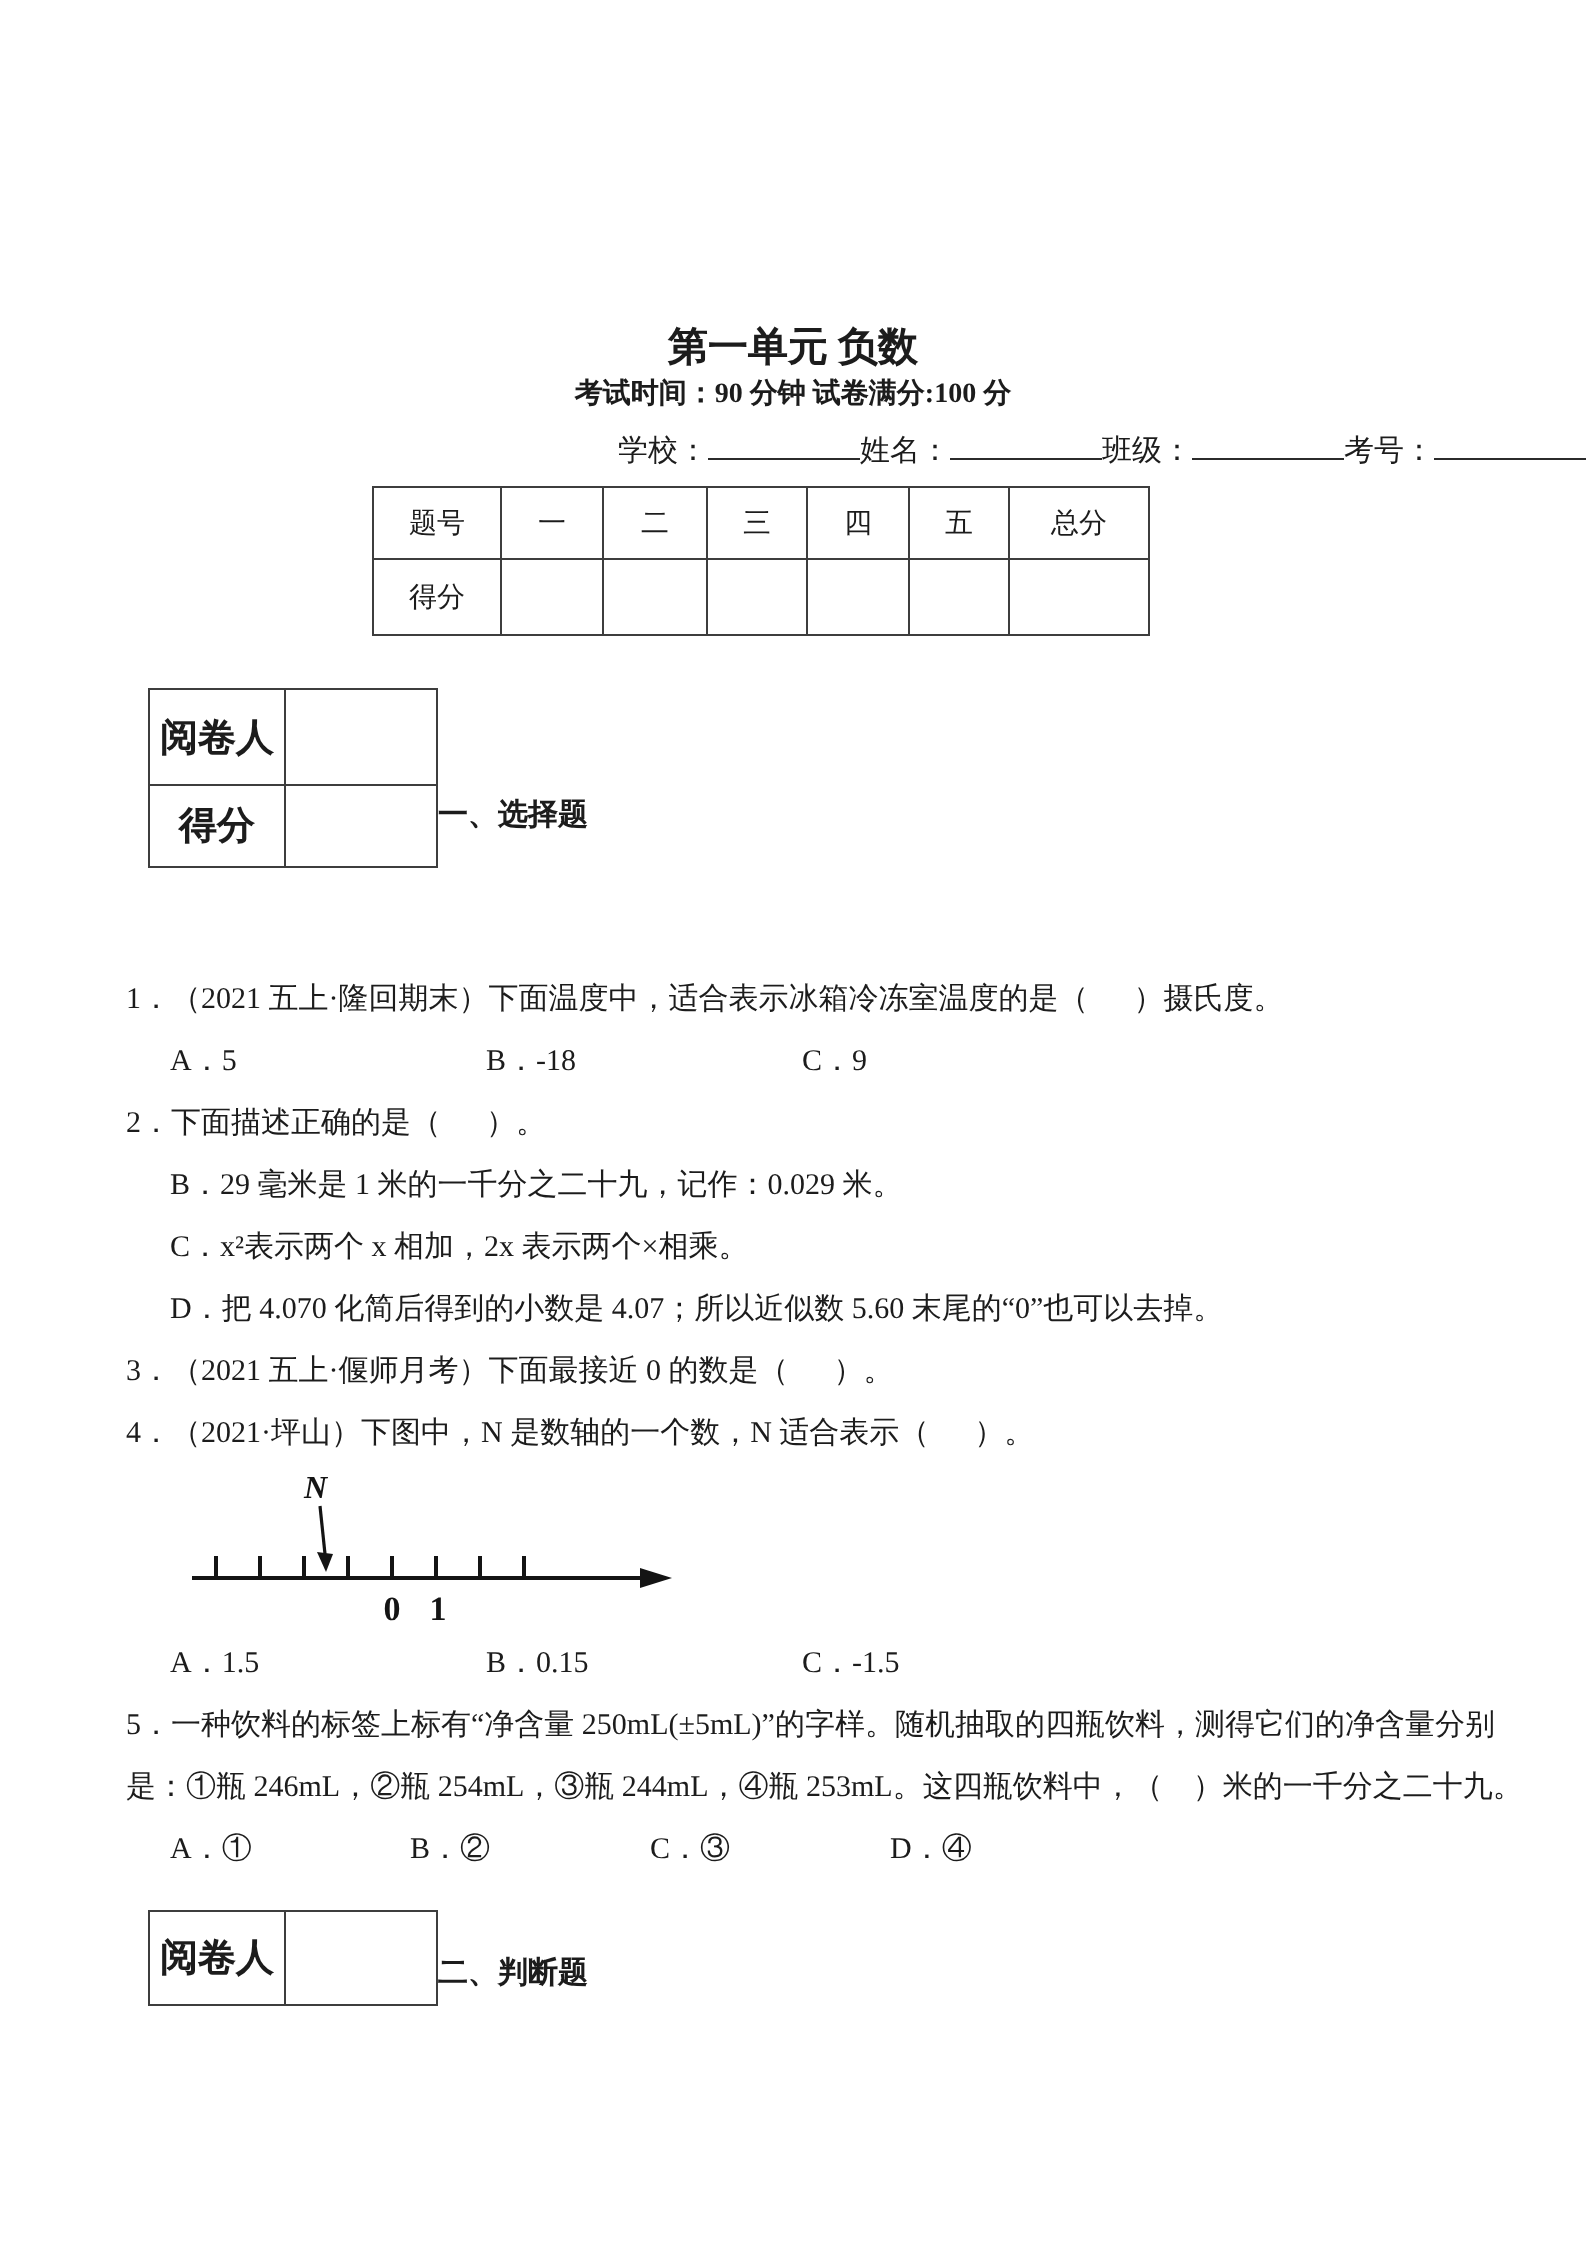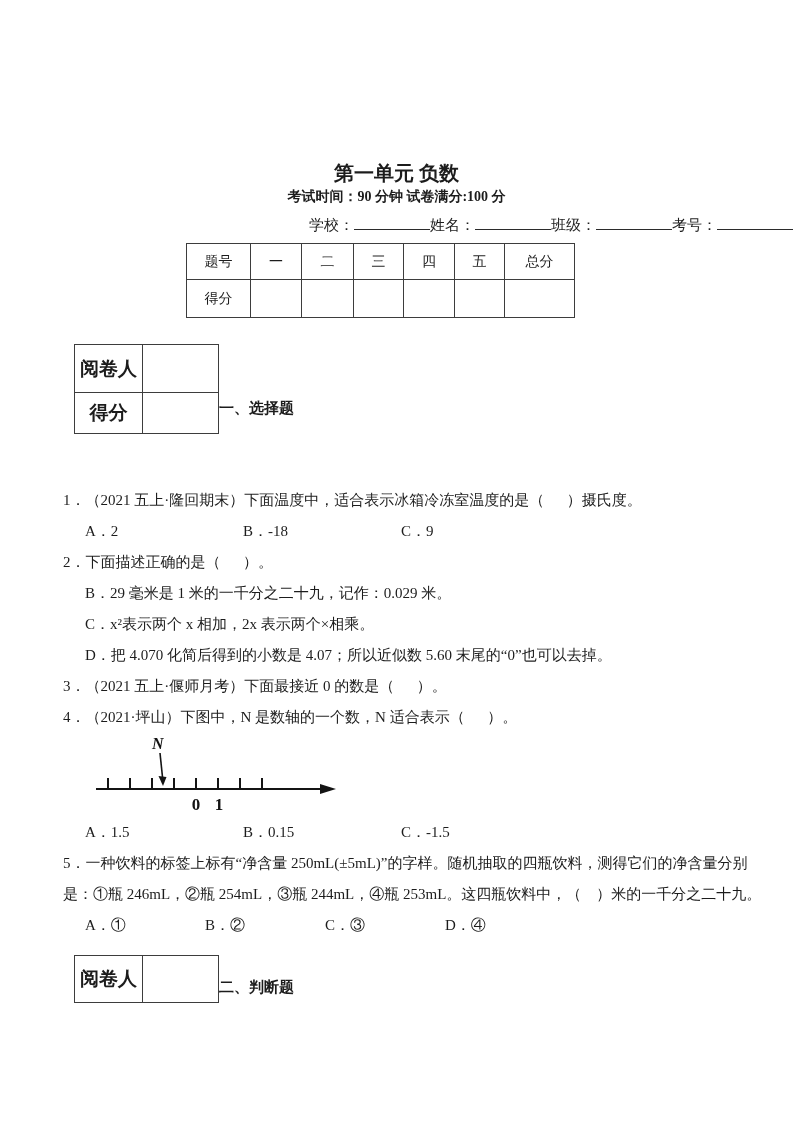--- a/index.html
+++ b/index.html
@@ -78,21 +78,21 @@
     <div class="gcell gc-label">阅卷人</div>
     <div class="gcell"></div>
     <div class="gcell gc-label gc-bt">得分</div>
     <div class="gcell gc-bt"></div>
   </div>
 
   <div class="section-label s1">一、选择题</div>
 
   <div class="questions">
     <div class="qline">1．（2021 五上·隆回期末）下面温度中，适合表示冰箱冷冻室温度的是（      ）摄氏度。</div>
-    <div class="qline indent"><span class="opt3">A．2</span><span class="opt3">B．-18</span><span class="opt3">C．9</span></div>
+    <div class="qline indent"><span class="opt3">A．5</span><span class="opt3">B．-18</span><span class="opt3">C．9</span></div>
 
     <div class="qline">2．下面描述正确的是（      ）。</div>
     <div class="qline indent">B．29 毫米是 1 米的一千分之二十九，记作：0.029 米。</div>
     <div class="qline indent">C．x²表示两个 x 相加，2x 表示两个×相乘。</div>
     <div class="qline indent">D．把 4.070 化简后得到的小数是 4.07；所以近似数 5.60 末尾的“0”也可以去掉。</div>
 
     <div class="qline">3．（2021 五上·偃师月考）下面最接近 0 的数是（      ）。</div>
 
     <div class="qline">4．（2021·坪山）下图中，N 是数轴的一个数，N 适合表示（      ）。</div>
 

